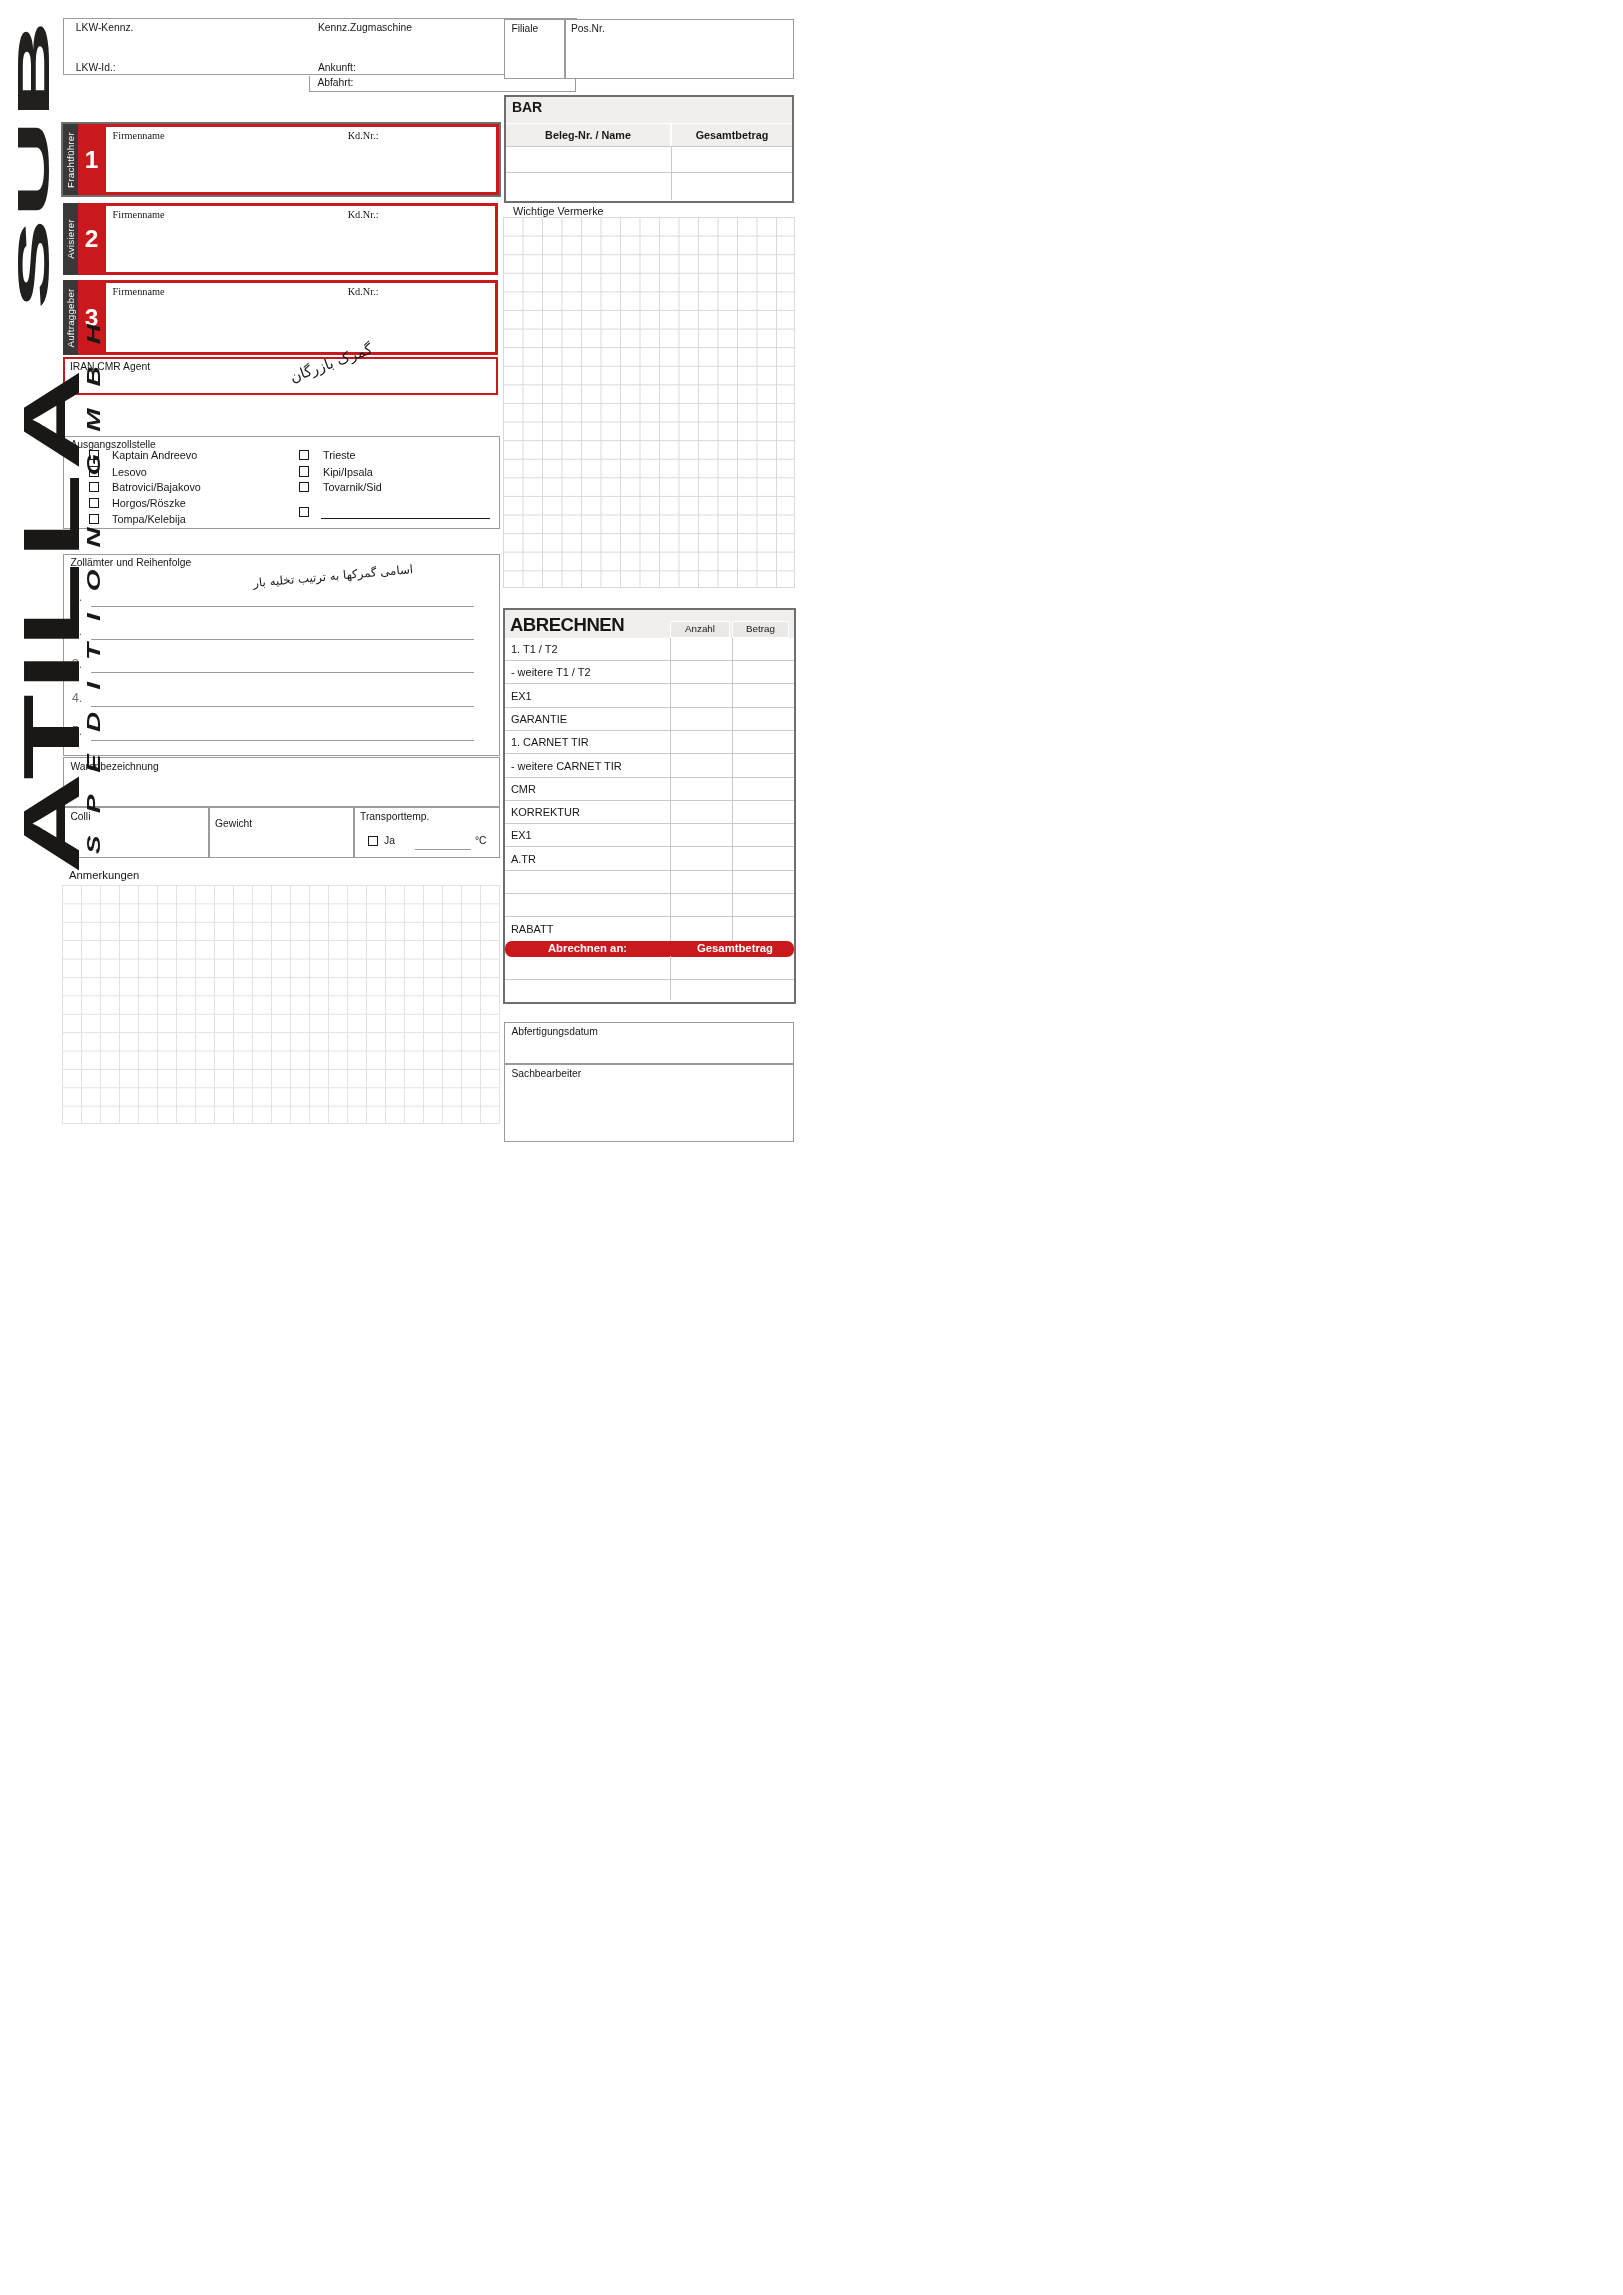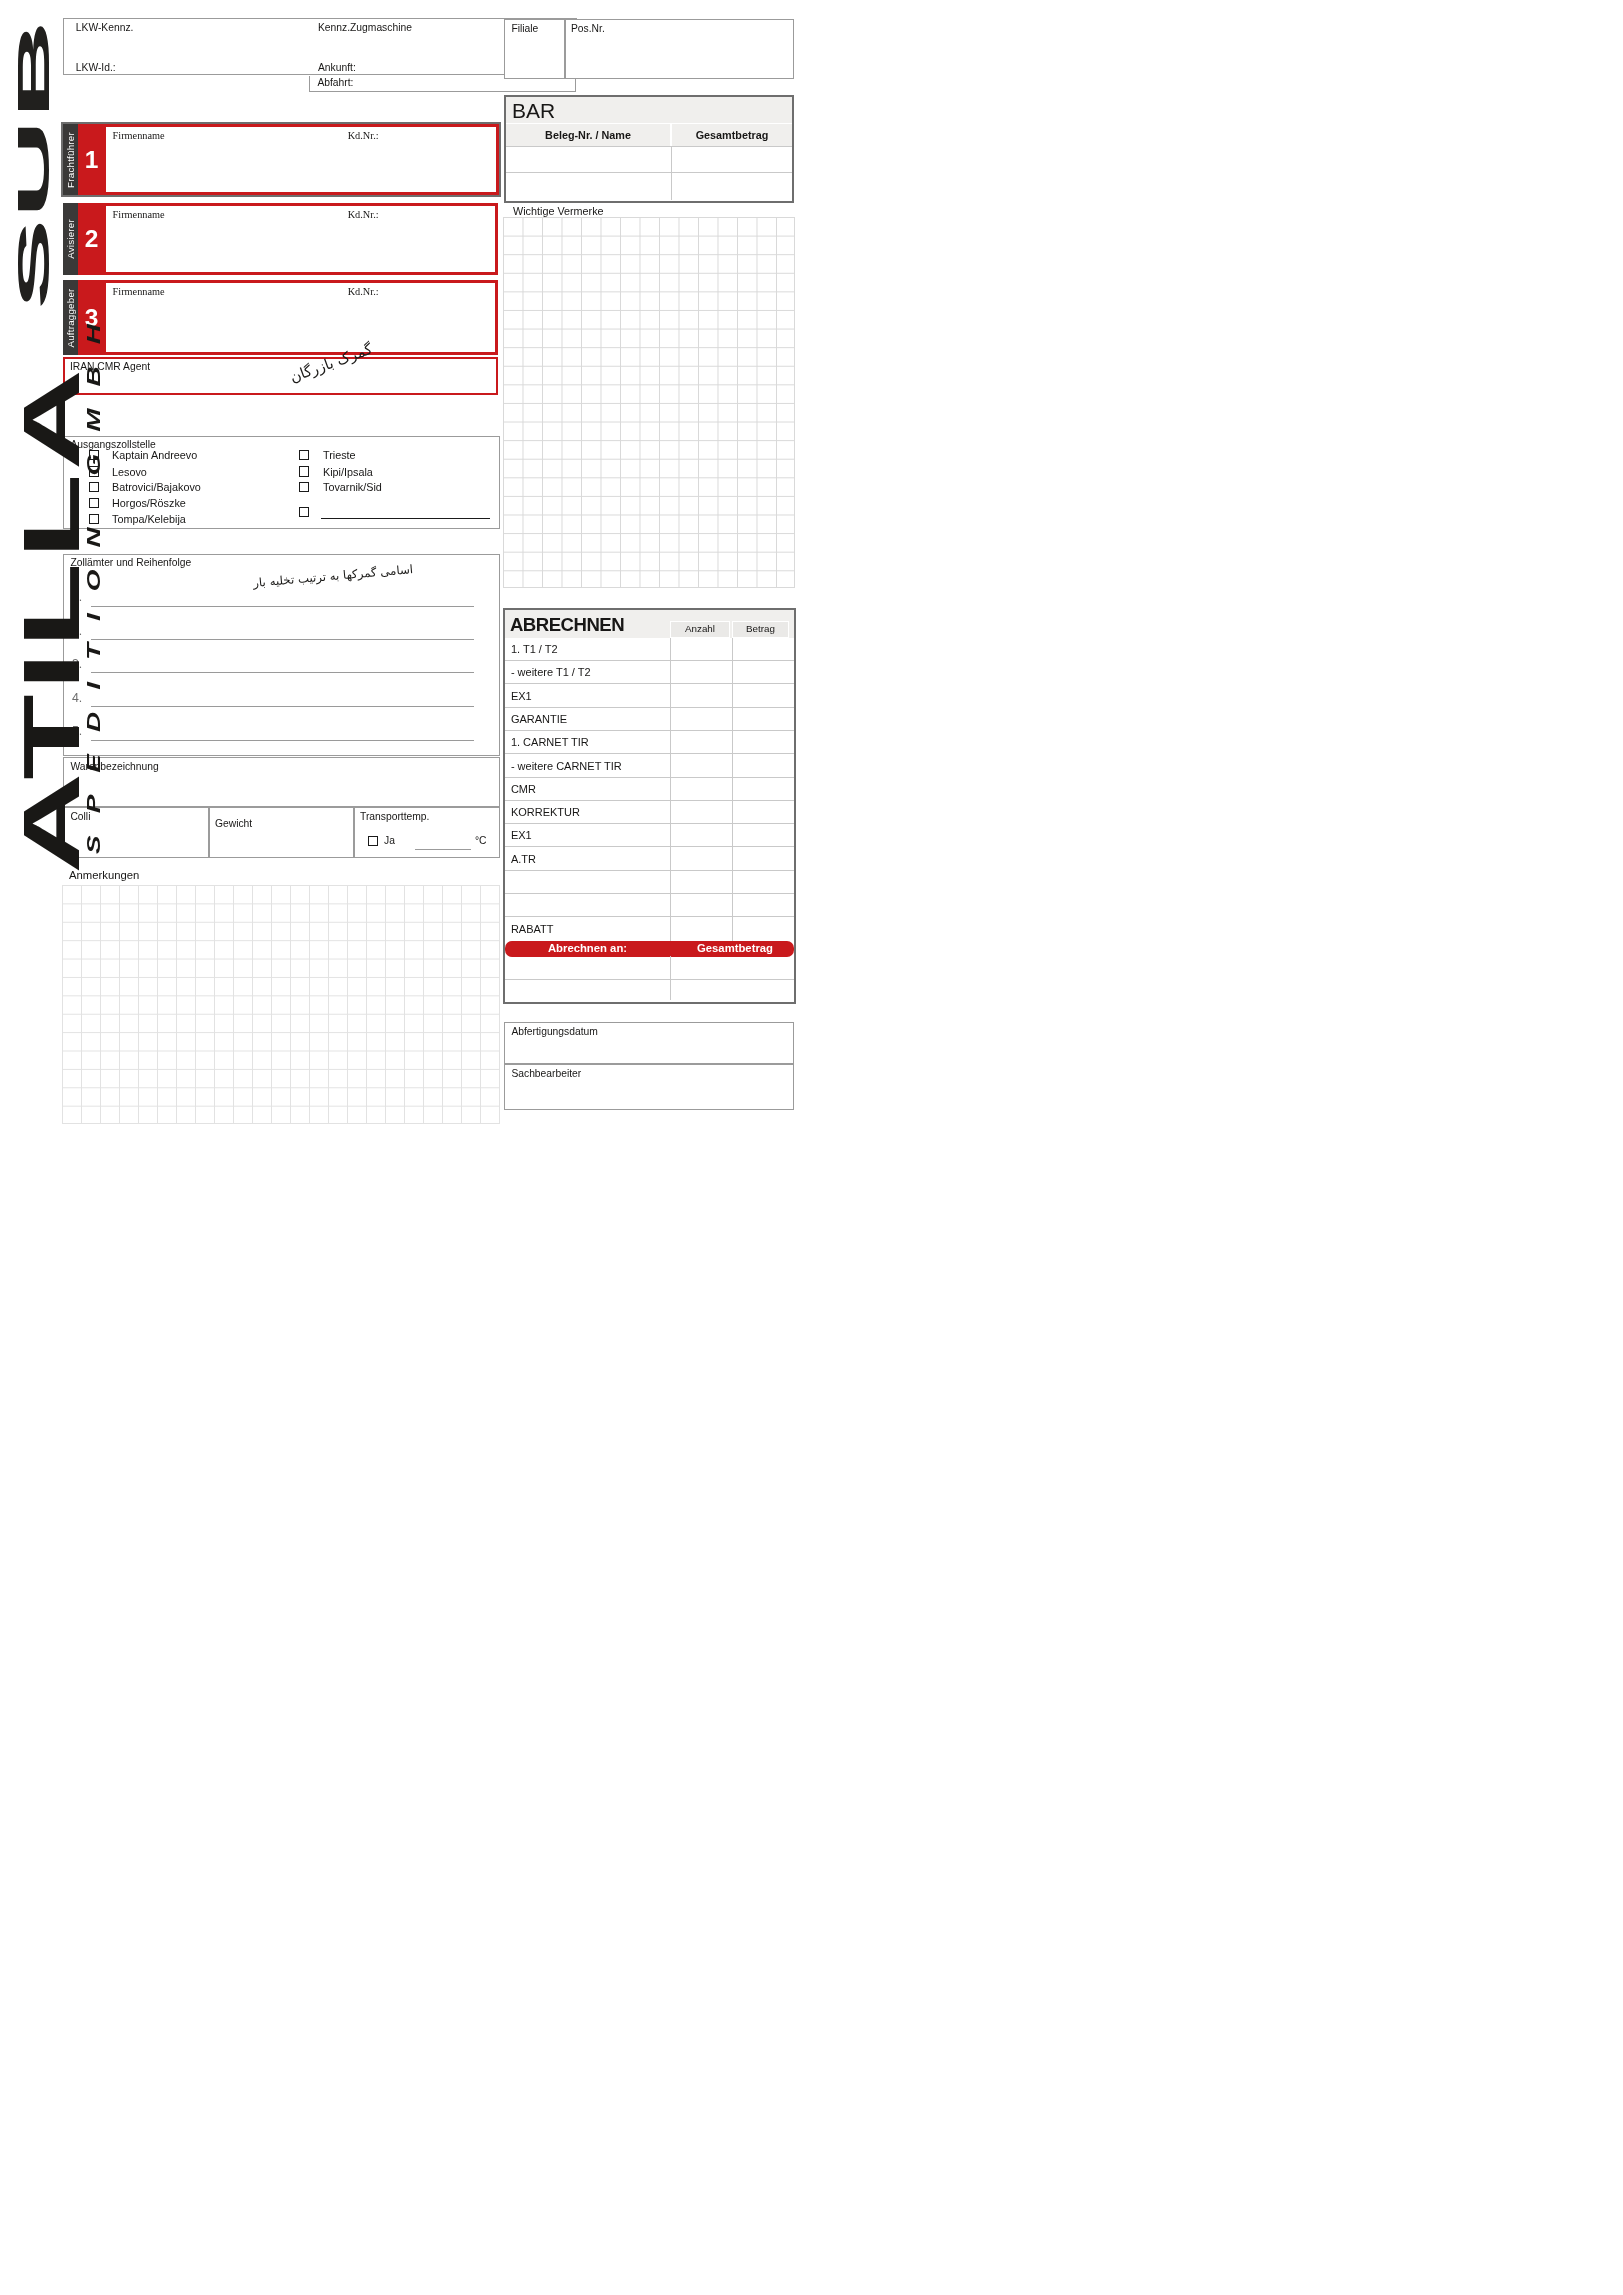--- a/index.html
+++ b/index.html
@@ -31,21 +31,21 @@
   
   .boxA{left:63px;top:18px;width:514px;height:57px;}
   .boxB{left:309px;top:76px;width:267px;height:15.7px;border-top:none;}
   .filiale{left:504px;top:19px;width:290px;height:60px;}
   .filiale-div{position:absolute;left:59px;top:0;width:1.5px;height:100%;background:#9b9b9b;}
 
   
   .bar-box{position:absolute;left:504px;top:95px;width:290px;height:108px;
            border:2.5px solid #6e6e6e;background:#fff;box-sizing:border-box;}
   .bar-title-strip{position:absolute;left:0;top:0;width:100%;height:25.5px;background:#f0efed;}
-  .bar-title{position:absolute;left:5.9px;top:2px;font-size:21px;font-weight:normal;}
+  .bar-title{position:absolute;left:5.9px;top:2px;font-size:14px;font-weight:bold;}
   .bar-h-cell{position:absolute;top:27px;height:22px;background:#f0efed;font-weight:bold;
               font-size:10.8px;text-align:center;line-height:22px;box-sizing:border-box;}
   .bar-body-line{position:absolute;left:0;width:100%;height:1px;background:#c9c9c9;}
   .bar-vdiv{position:absolute;left:165px;top:49px;width:1px;height:54px;background:#c9c9c9;}
 
   
   .grid{position:absolute;background-color:#fff;
         background-image:linear-gradient(to right,#d9d9d9 1px,transparent 1px),
                          linear-gradient(to bottom,#d9d9d9 1px,transparent 1px);
         border-right:1px solid #d9d9d9;border-bottom:1px solid #d9d9d9;box-sizing:border-box;}
@@ -274,21 +274,21 @@
     </div>
 
     <div class="ab-brow" style="top:346px;height:24px;border-bottom:1px solid #c9c9c9"></div>
     <div class="ab-brow" style="top:370px;height:19.6px"></div>
     <div class="ab-vdiv" style="left:165px;top:346px;height:44px"></div>
   </div>
 
   <div class="box" style="left:504px;top:1022px;width:290px;height:42px">
     <div class="lbl" style="left:6.4px;top:2.5px">Abfertigungsdatum</div>
   </div>
-  <div class="box" style="left:504px;top:1064px;width:290px;height:46px">
+  <div class="box" style="left:504px;top:1064px;width:290px;height:78px">
     <div class="lbl" style="left:6.4px;top:2.5px">Sachbearbeiter</div>
   </div>
 
   <div class="atilla-wrap">
     <div class="atilla-text">ATILLA</div>
   </div>
   <div class="sped-wrap">
     <div class="sped-text">SPEDITION GMBH</div>
   </div>
 

